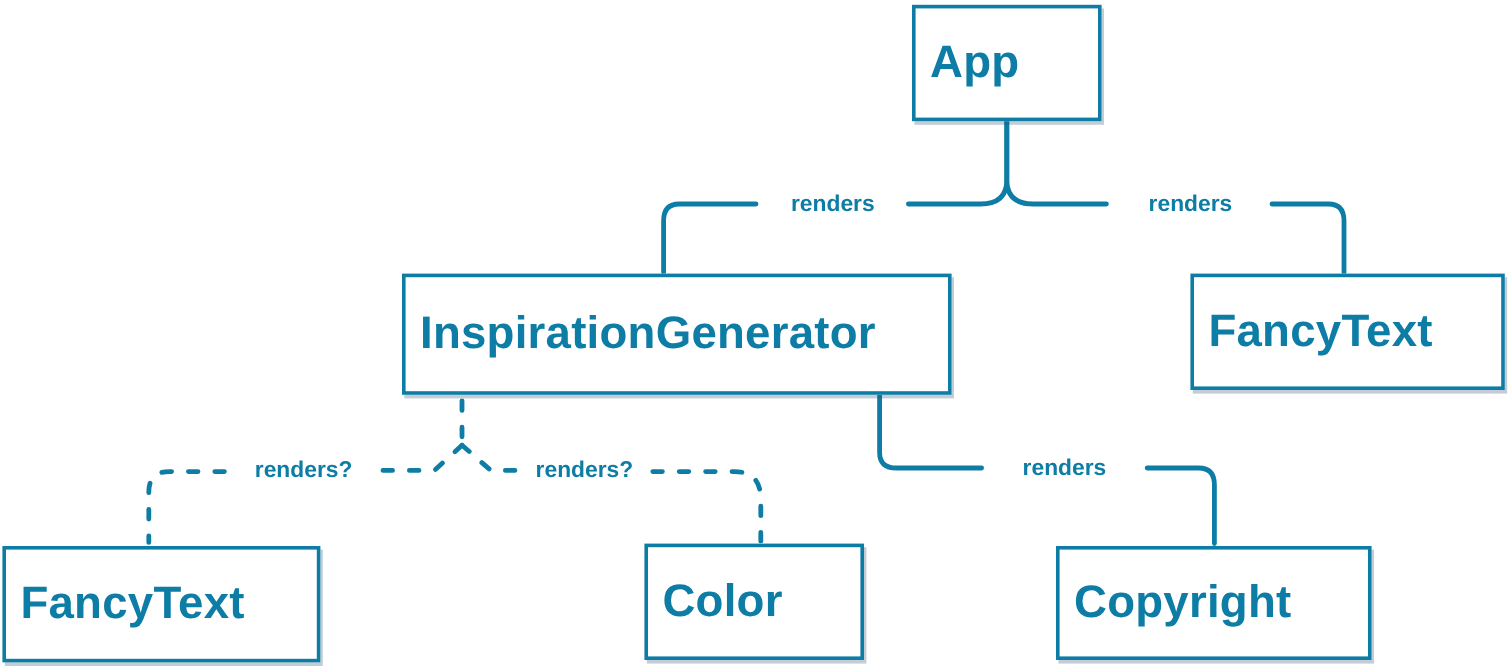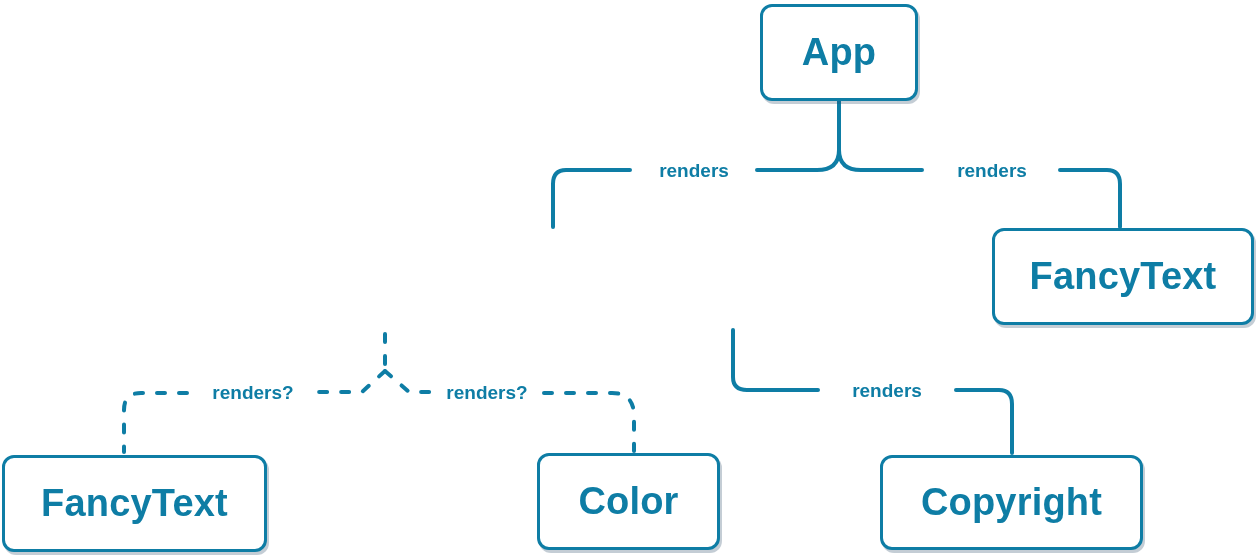--- a/index.html
+++ b/index.html
@@ -23,25 +23,25 @@
     stroke-linecap:round;
   }
   .edges g.dashed path{
     stroke-dasharray:8 14;
   }
   .node{
     position:absolute;
     box-sizing:border-box;
     background:var(--node-fill);
     border:3px solid var(--accent);
-    border-radius:12px;
+    border-radius:0;
     box-shadow:2px 3px 0 rgba(42,75,104,0.28);
     display:flex;
     align-items:center;
-    justify-content:center;
+    padding-left:12px;
   }
   .node-label{
     color:var(--accent);
     font-size:38px;
     font-weight:600;
     letter-spacing:0.2px;
     white-space:nowrap;
   }
   .edge-label{
     position:absolute;
@@ -87,20 +87,23 @@
     <g class="dashed">
       <path d="M385,371 L409,392 L430,392"></path>
       <path d="M544,393 L612,393 Q634,393 634,416 L634,451"></path>
     </g>
   </svg>
 
   <div class="node" style="left:760px;top:4px;width:158px;height:97px;">
     <span class="node-label">App</span>
   </div>
 
+  <div class="node" style="left:335px;top:228px;width:458px;height:101px;">
+    <span class="node-label">InspirationGenerator</span>
+  </div>
 
   <div class="node" style="left:992px;top:228px;width:262px;height:97px;">
     <span class="node-label">FancyText</span>
   </div>
 
   <div class="node" style="left:2px;top:455px;width:265px;height:97px;">
     <span class="node-label">FancyText</span>
   </div>
 
   <div class="node" style="left:880px;top:455px;width:263px;height:95px;">

